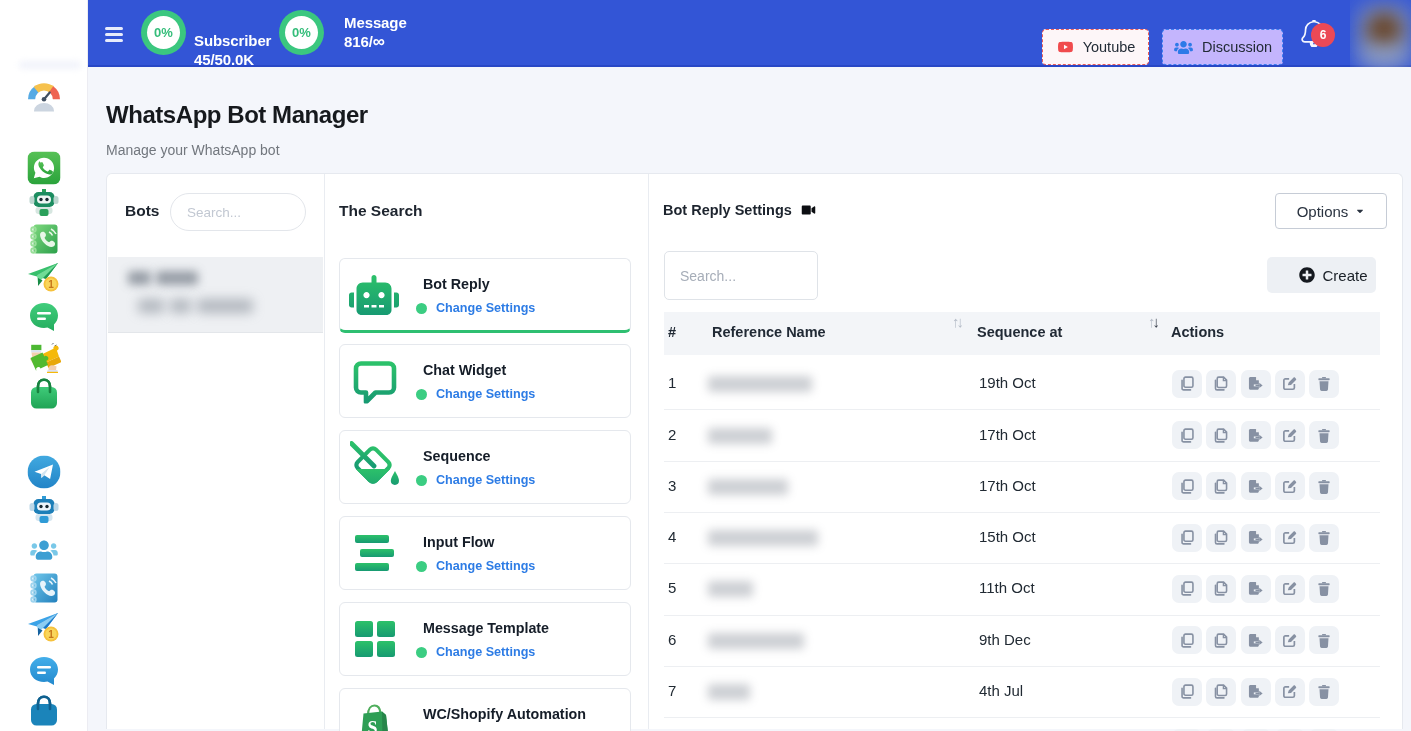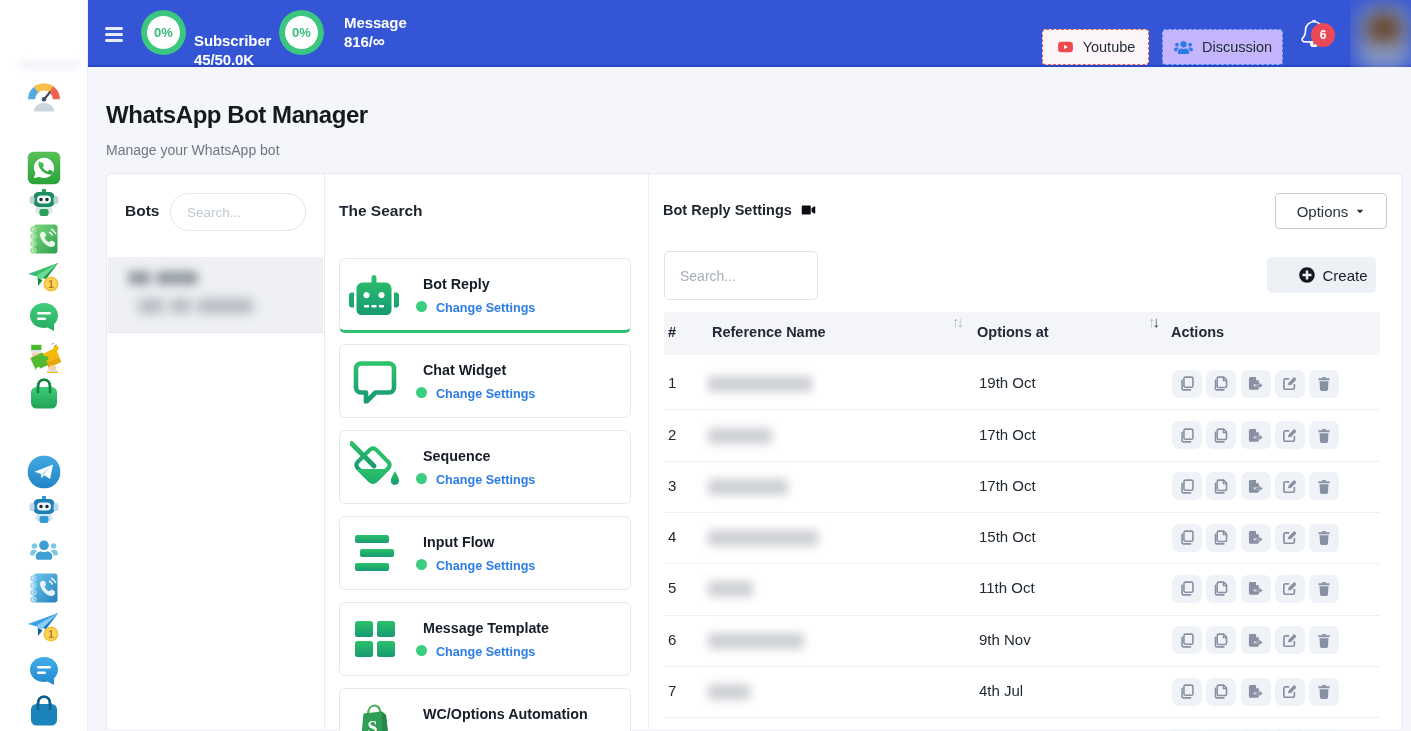--- a/index.html
+++ b/index.html
@@ -17,21 +17,21 @@
 .badge6 { position:absolute; left:1311px; top:23px; width:24px; height:24px; border-radius:50%; background:#eb4956; color:#fff; font-size:12px; font-weight:bold; display:flex; align-items:center; justify-content:center; z-index:7;}
 #h1 { left:106px; top:101px; font-size:24px; letter-spacing:-0.45px; font-weight:bold; color:#16191d; position:absolute;}
 #h1sub { left:106px; top:142px; font-size:14px; color:#72777e; position:absolute;}
 #card { left:106px; top:173px; width:1297px; height:556px; background:#fff; border:1px solid #e6e9ef; border-bottom:none; border-radius:6px 6px 0 0; position:absolute;}
 .vline { position:absolute; top:0; bottom:0; width:1px; background:#e9ecf1; }
 .blur1 { position:absolute; background:#79818c; filter:blur(5px); border-radius:3px; opacity:0.75; }
 .blur2 { position:absolute; background:#8d949e; filter:blur(6px); border-radius:3px; opacity:0.62; }
 .mcard { position:absolute; left:232px; width:292px; height:74px; background:#fff; border:1px solid #e5e8ed; border-radius:6px; }
 .mcard .ic { position:absolute; left:10px; top:50%; transform:translateY(-50%); line-height:0;}
 .mcard .t { position:absolute; left:76px; top:17px; font-size:14.3px; font-weight:bold; color:#151d28; white-space:nowrap;margin-left:7px;}
-.mcard .cs { position:absolute; left:76px; top:42px; display:flex; }
+.mcard .cs { position:absolute; left:76px; top:42px; display:flex; align-items:center; }
 .mcard .dot { width:11px; height:11px; border-radius:50%; background:#3bcd82; margin-right:9px; }
 .mcard .cstx { font-size:12.6px; font-weight:bold; color:#2d7ce5; }
 .th { position:absolute; font-size:14.5px; font-weight:bold; color:#212a35; top:150px; }
 .sort { position:absolute; top:139px; font-size:15px; color:#b6bdc8; letter-spacing:-3px; font-weight:normal;}
 .row { position:absolute; left:557px; width:716px; height:51.3px; border-bottom:1px solid #edeff2; }
 .rnum { position:absolute; left:4px; top:15px; font-size:15px; color:#212a33; }
 .rblob { position:absolute; left:44px; top:17px; height:16px; background:#8d939d; filter:blur(5px); border-radius:3px; opacity:0.44; }
 .rdate { position:absolute; left:315px; top:15px; font-size:15px; color:#212a33; }
 .abtns { position:absolute; left:508px; top:10.5px; display:flex; }
 .abtn { width:30px; height:28px; background:#eff2f6; border-radius:7px; margin-right:4.3px; display:flex; align-items:center; justify-content:center; }
@@ -354,40 +354,40 @@
         <div class="cstx">Change Settings</div>
       </div>
 </div>
 <div class="mcard" style="top:514px;">
 <div class="ic" style="left:19px;"><svg width="32" height="42" viewBox="0 0 32 42">
 <path d="M9 11 C9 4.5 12 1.5 15.5 1.5 c3 0 5.5 2.8 6 7.5" fill="none" stroke="#4fae5c" stroke-width="2.2"></path>
 <path d="M4.5 9.5 L23 7.5 27 11 29.5 33.5 12.5 39.5 2 36z" fill="#2e9e55"></path>
 <path d="M23 7.5 L27 11 29.5 33.5 12.5 39.5 23.5 35.5z" fill="#27854a"></path>
 <text x="13.5" y="30" font-family="Liberation Serif" font-size="18" font-weight="bold" fill="#fff" text-anchor="middle">S</text>
 </svg></div>
-<div class="t">WC/Options Automation</div>
+<div class="t">WC/Shopify Automation</div>
 
 </div>
 <div style="position:absolute; left:556px; top:28px; font-size:14.5px; font-weight:bold; color:#1d242e;">Bot Reply Settings &nbsp;<svg width="17" height="12" viewBox="0 0 576 512" style="vertical-align:-1px;">
         <path fill="#0c0e12" d="M336.2 64H47.8C21.4 64 0 85.4 0 111.8v288.4C0 426.6 21.4 448 47.8 448h288.4c26.4 0 47.8-21.4 47.8-47.8V111.8c0-26.4-21.4-47.8-47.8-47.8zm189.4 37.7L416 177.3v157.4l109.6 75.5c21.2 14.6 50.4-.3 50.4-25.8V127.5c0-25.4-29.1-40.4-50.4-25.8z"></path>
       </svg></div>
 <div style="position:absolute; left:1168px; top:19px; width:112px; height:36px; border:1px solid #c6ccd6; border-radius:4px; display:flex; align-items:center; justify-content:center; font-size:15px; color:#2a3340; background:#fff;">Options<svg width="10" height="10" viewBox="0 0 320 512" style="margin-left:7px;">
         <path fill="#2a3340" d="M31.3 192h257.3c17.8 0 26.7 21.5 14.1 34.1L174.1 354.8c-7.8 7.8-20.5 7.8-28.3 0L17.2 226.1C4.6 213.5 13.5 192 31.3 192z"></path>
       </svg></div>
 <div style="position:absolute; left:557px; top:77px; width:154px; height:49px; border:1px solid #dfe3e8; border-radius:5px; font-size:14px; color:#a6adb8; display:flex; align-items:center; padding-left:15px; background:#fff;">Search...</div>
 <div style="position:absolute; left:1160px; top:83px; width:109px; height:36px; background:#edf0f4; border-radius:5px; display:flex; align-items:center; justify-content:center; font-size:15px; color:#191f26;padding-left:24px;"><span style="margin-right:7px; display:inline-flex;">
         <svg width="16" height="16" viewBox="0 0 512 512">
           <path fill="#15191f" d="M256 8C119 8 8 119 8 256s111 248 248 248 248-111 248-248S393 8 256 8zm144 276c0 6.6-5.4 12-12 12h-92v92c0 6.6-5.4 12-12 12h-56c-6.6 0-12-5.4-12-12v-92h-92c-6.6 0-12-5.4-12-12v-56c0-6.6 5.4-12 12-12h92v-92c0-6.6 5.4-12 12-12h56c6.6 0 12 5.4 12 12v92h92c6.6 0 12 5.4 12 12v56z"></path>
         </svg>
       </span>Create</div>
 <div style="position:absolute; left:557px; top:138px; width:716px; height:43px; background:#f3f5f8;"></div>
 <div class="th" style="left:561px;">#</div>
 <div class="th" style="left:605px;">Reference Name</div>
 <div class="sort" style="left:845px;">↑↓</div>
-<div class="th" style="left:870px;">Options at</div>
+<div class="th" style="left:870px;">Sequence at</div>
 <div class="sort" style="left:1041px;">↑<span style="color:#3a414d">↓</span></div>
 <div class="th" style="left:1064px;">Actions</div>
 <div class="row" style="top:185.2px;">
       <div class="rnum">1</div>
       <div class="rblob" style="width:104px;"></div>
       <div class="rdate">19th Oct</div>
       <div class="abtns">
         <div class="abtn">
           <svg width="15" height="15" viewBox="0 0 16 16">
             <rect x="4.2" y="1.2" width="9.6" height="10.8" rx="1.6" fill="none" stroke="#8791a3" stroke-width="1.7"></rect>
@@ -589,21 +589,21 @@
             <rect x="1" y="2.5" width="12" height="1.9" rx="0.6" fill="#8791a3"></rect>
             <path d="M5 1.1h4v1.4H5z" fill="#8791a3"></path>
             <path d="M2.2 5.5h9.6l-.6 8.9c-.1.9-.8 1.5-1.6 1.5H4.4c-.8 0-1.5-.6-1.6-1.5z" fill="#8791a3"></path>
           </svg>
         </div>
       </div>
     </div>
 <div class="row" style="top:441.7px;">
       <div class="rnum">6</div>
       <div class="rblob" style="width:96px;"></div>
-      <div class="rdate">9th Nov</div>
+      <div class="rdate">9th Dec</div>
       <div class="abtns">
         <div class="abtn">
           <svg width="15" height="15" viewBox="0 0 16 16">
             <rect x="4.2" y="1.2" width="9.6" height="10.8" rx="1.6" fill="none" stroke="#8791a3" stroke-width="1.7"></rect>
             <path d="M11.2 14.8H3.8c-.9 0-1.6-.7-1.6-1.6V4.6" fill="none" stroke="#8791a3" stroke-width="1.7" stroke-linecap="round"></path>
           </svg>
         </div>
         <div class="abtn">
           <svg width="15" height="15" viewBox="0 0 16 16">
             <path d="M5 1.2h5.2l3.2 3.2v6.2c0 .9-.7 1.6-1.6 1.6H5c-.9 0-1.6-.7-1.6-1.6V2.8c0-.9.7-1.6 1.6-1.6z" fill="none" stroke="#8791a3" stroke-width="1.7"></path>

